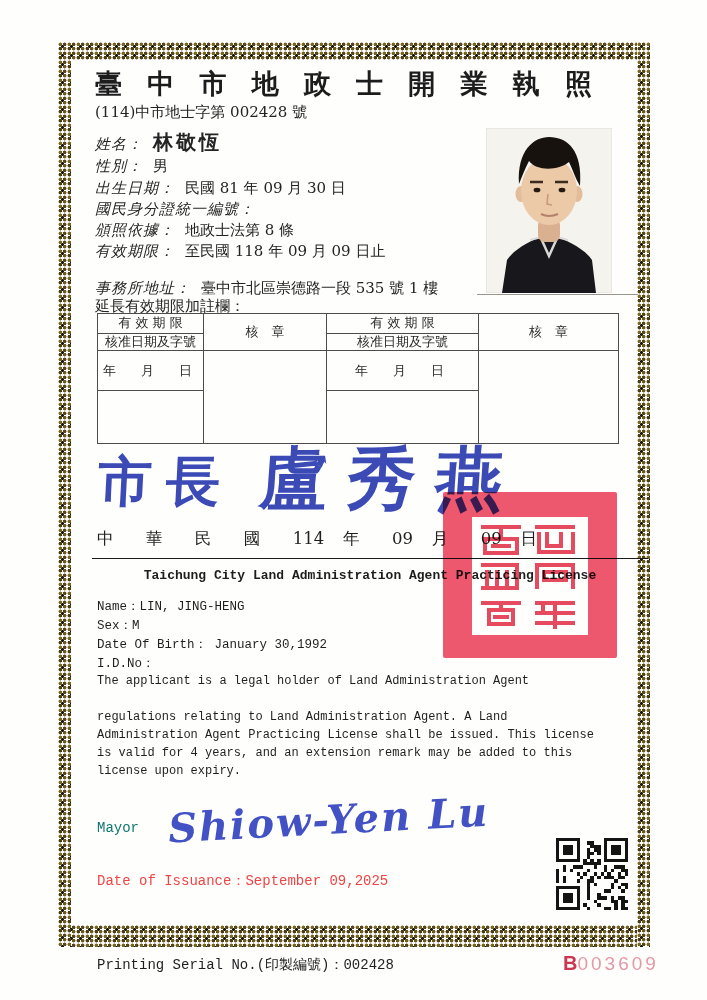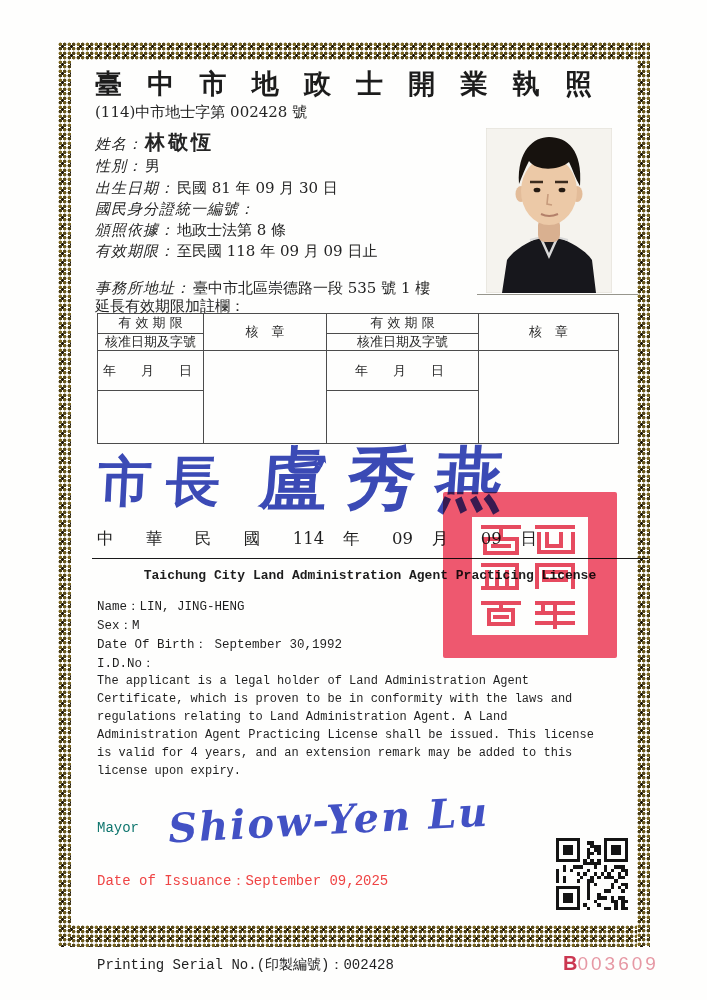--- a/index.html
+++ b/index.html
@@ -26,21 +26,21 @@
   .abs{position:absolute;}
   .cn{font-family:"DejaVu Serif","Liberation Serif",serif;}
   .mono{font-family:"Liberation Mono","DejaVu Sans Mono",monospace;}
 
   .doc-title{left:95px;top:66px;width:497px;font-size:27px;font-weight:600;color:#1c1c1c;
     text-align:justify;text-align-last:justify;letter-spacing:0;}
   .license-no{left:95px;top:103px;font-size:15px;color:#242424;}
 
   .field-row{left:95px;font-size:15px;color:#242424;white-space:nowrap;}
   .field-row .lbl{letter-spacing:1px;font-style:italic;}
-  .field-row .val{margin-left:2px;}
+  .field-row .val{margin-left:10px;}
   .name-big{font-size:20px;font-weight:600;letter-spacing:3px;}
 
   .photo{left:486px;top:128px;width:126px;height:165px;}
   .photo-underline{left:477px;top:294px;width:161px;height:1px;background:#97968d;}
 
   .ext-caption{left:95px;top:297px;font-size:15px;color:#242424;}
   .ext-table{left:97px;top:313px;border-collapse:collapse;table-layout:fixed;padding-left:10px;}
   .ext-table td{border:1px solid #4c4c4c;font-size:13px;color:#2a2a2a;text-align:center;
     vertical-align:middle;padding:0;line-height:1.25;}
   .ymd{font-size:14px;letter-spacing:6px;}
@@ -174,28 +174,27 @@
   <div class="abs hrule"></div>
   <div class="abs mono en-title">Taichung City Land Administration Agent Practicing License</div>
 
   <div class="abs mono en-line" style="top:598px">
     <span>Name：</span><span>LIN, JING-HENG</span>
   </div>
   <div class="abs mono en-line" style="top:617px">
     <span>Sex：</span><span>M</span>
   </div>
   <div class="abs mono en-line" style="top:636px">
-    <span>Date Of Birth：</span><span> September 30,1992</span>
+    <span>Date Of Birth：</span><span> January 30,1992</span>
   </div>
   <div class="abs mono en-line" style="top:655px">
     <span>I.D.No：</span><span></span>
   </div>
 
   <div class="abs mono para-line" style="top:674px">The applicant is a legal holder of Land Administration Agent</div>
-  <div class="abs mono para-line" style="top:692px">Certificate, which is proven to be in conformity with the laws and</div>
   <div class="abs mono para-line" style="top:710px">regulations relating to Land Administration Agent. A Land</div>
   <div class="abs mono para-line" style="top:728px">Administration Agent Practicing License shall be issued. This license</div>
   <div class="abs mono para-line" style="top:746px">is valid for 4 years, and an extension remark may be added to this</div>
   <div class="abs mono para-line" style="top:764px">license upon expiry.</div>
 
   <div class="abs mono mayor-en">Mayor</div>
   <div class="abs signature">Shiow-Yen Lu</div>
 
   <div class="abs mono issuance">
     <span>Date of Issuance：</span><span>September 09,2025</span>

